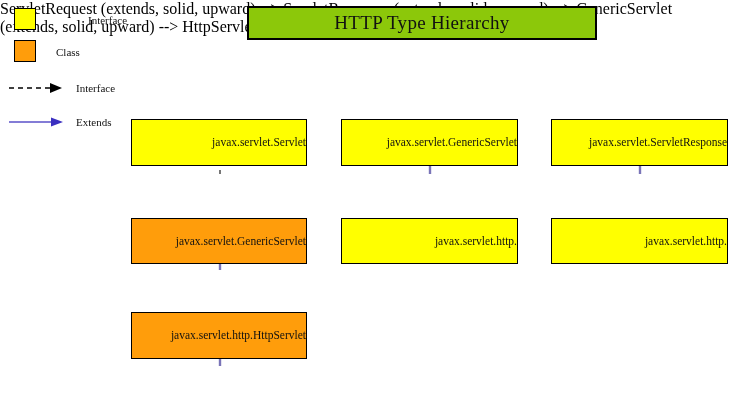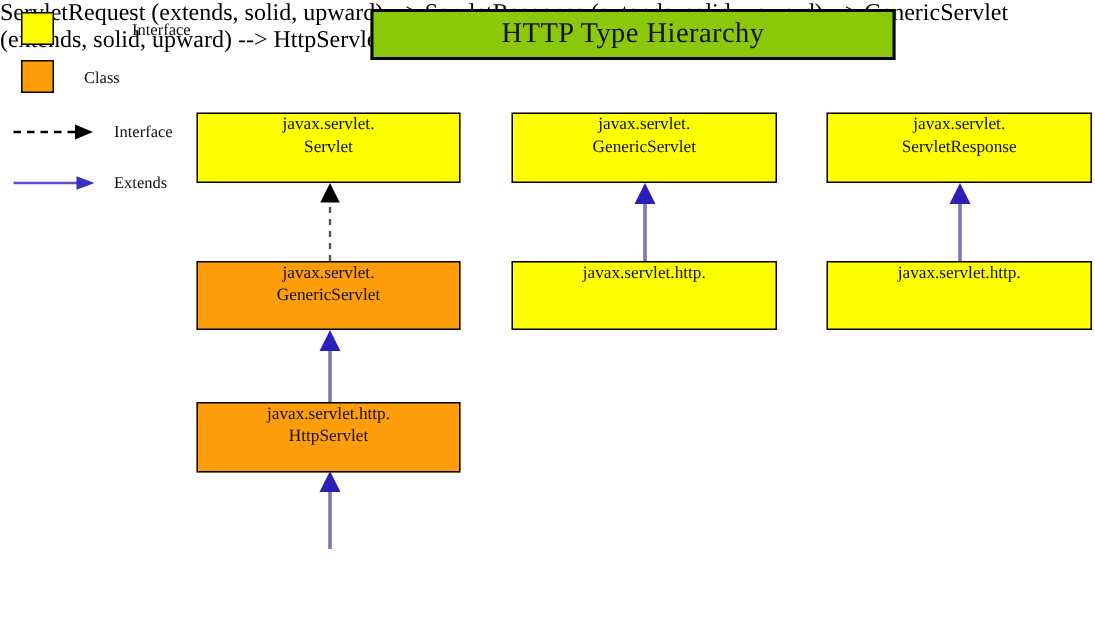--- a/index.html
+++ b/index.html
@@ -59,25 +59,25 @@
     color: #111111;
     letter-spacing: 0.3px;
   }
 
   
   .node {
     position: absolute;
     box-sizing: border-box;
     border: 1px solid #000000;
     display: flex;
-    flex-direction: column;
     align-items: center;
-    justify-content: flex-start;
+    justify-content: flex-end;
     text-align: center;
     line-height: 15px;
+    margin-top: 44px;
   }
   .node.interface { background: #FFFF00; }
   .node.clazz     { background: #FF9D0B; }
   .node-line {
     font-size: 11.5px;
     color: #111111;
     white-space: nowrap;
   }
 
   

